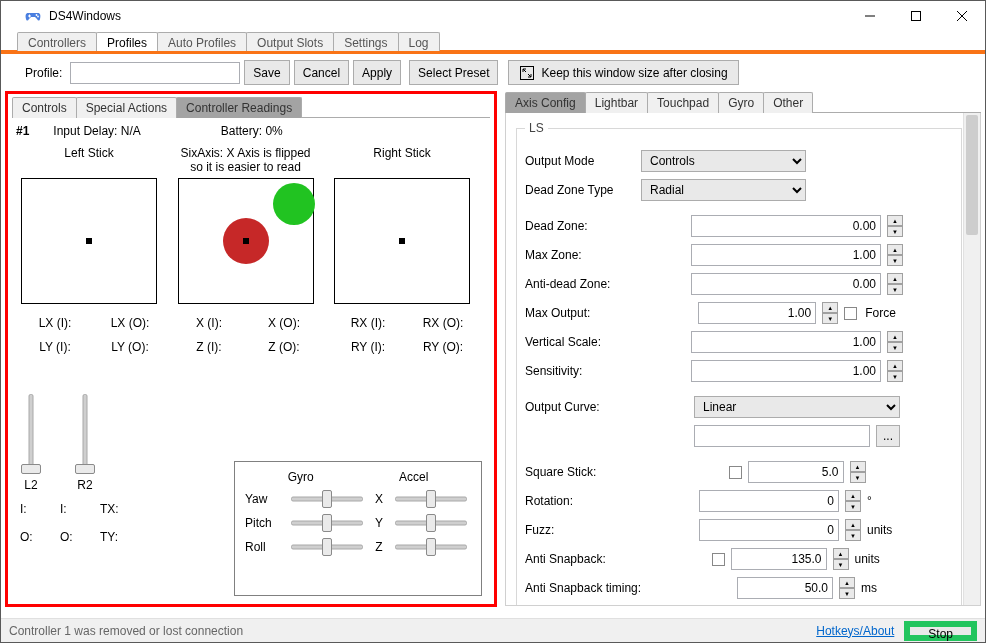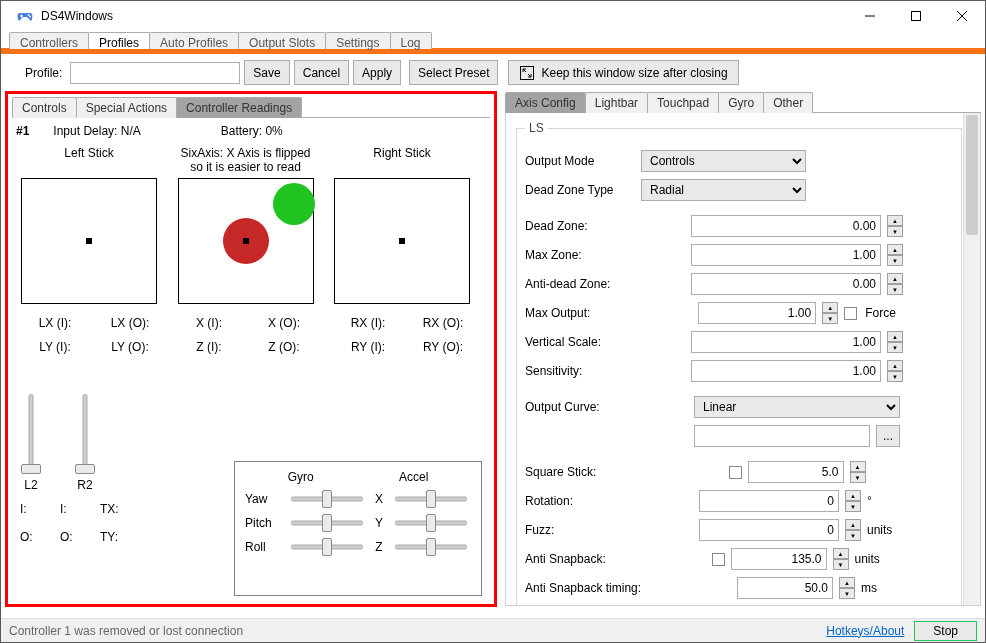--- a/index.html
+++ b/index.html
@@ -8,28 +8,28 @@
     font-family: "Segoe UI", Tahoma, sans-serif;
     font-size: 12px;
     background: #fff;
     color: #000;
     width: 986px;
     height: 643px;
     overflow: hidden;
     border: 1px solid #595959;
   }
   
-  .titlebar { height: 30px; display:flex; align-items:center; padding-left:16px; }
+  .titlebar { height: 30px; display:flex; align-items:center; padding-left:24px; }
   .titlebar .app-icon { width:16px; height:16px; margin-right:8px; }
   .titlebar .title { flex:0 0 auto; font-size:12px; }
   .titlebar .spacer { flex:1; }
   .titlebar .win-btn { width:46px; height:30px; display:flex; align-items:center; justify-content:center; }
 
   
-  .tabstrip { display:flex; height:23px; border-bottom:6px solid #f97316; padding-left:8px; }
+  .tabstrip { display:flex; height:23px; border-bottom:4px solid #f97316; padding-left:16px; }
   .tabstrip .tab { padding:3px 10px 0 10px; border:1px solid #ACACAC; border-bottom:none; margin-right:-1px; background:#f0f0f0; color:#555; position:relative; top:1px; border-top-left-radius:2px; border-top-right-radius:2px; }
   .tabstrip .tab.active { background:#fff; color:#000; z-index:1; }
 
   
   .toolbar { display:flex; align-items:center; gap:4px; padding:6px 24px; }
   .toolbar .lbl-profile { margin-right:4px; }
   .toolbar input.profile-name { width:170px; height:22px; border:1px solid #ABADB3; padding:0 4px; }
   .toolbar button { height:25px; padding:0 8px; border:1px solid #ACACAC; background:#e9e9e9; font:inherit; }
   .toolbar .select-preset { margin-left:4px; }
   .toolbar .keepsize { display:flex; align-items:center; gap:6px; border:1px solid #ACACAC; background:#e9e9e9; height:25px; padding:0 10px; margin-left:6px; }
@@ -99,21 +99,21 @@
   .spinner div { flex:1; border:1px solid #a0a0a0; background:#eaeaea; font-size:6px; display:flex; align-items:center; justify-content:center;}
   .chk { width:13px; height:13px; border:1px solid #888; display:inline-block;}
   .force-lbl { margin-left:2px;}
   .unit { width:28px; }
   .smallbtn { width:24px; height:22px; border:1px solid #ACACAC; background:#e9e9e9; display:inline-flex; align-items:center; justify-content:center;}
 
   
   .statusbar { position:absolute; left:1px; right:1px; bottom:1px; height:24px; background:#f0f0f0; display:flex; align-items:center; padding:0 8px; color:#666; border-top:1px solid #e0e0e0;}
   .statusbar .spacer { flex:1;}
   .statusbar a { color:#0066cc; text-decoration:underline; margin-right:10px;}
-  .statusbar button { height:20px; padding:0 18px; border:1px solid #22c55e; background:#e9e9e9; font:inherit;}
+  .statusbar button { height:20px; padding:0 18px; border:6px solid #22c55e; background:#e9e9e9; font:inherit;}
 
 </style>
 </head>
 <body>
 
 <div class="titlebar">
   <span class="app-icon">
     <svg viewBox="0 0 16 16">
         <path d="M3 5 C1 5 0 7 1 11 C1.5 13 3 13 4 11 L6 9 H10 L12 11 C13 13 14.5 13 15 11 C16 7 15 5 13 5 Z" fill="#4a7fe0"></path>
         <circle cx="11.5" cy="7" r="0.9" fill="#fff"></circle>

